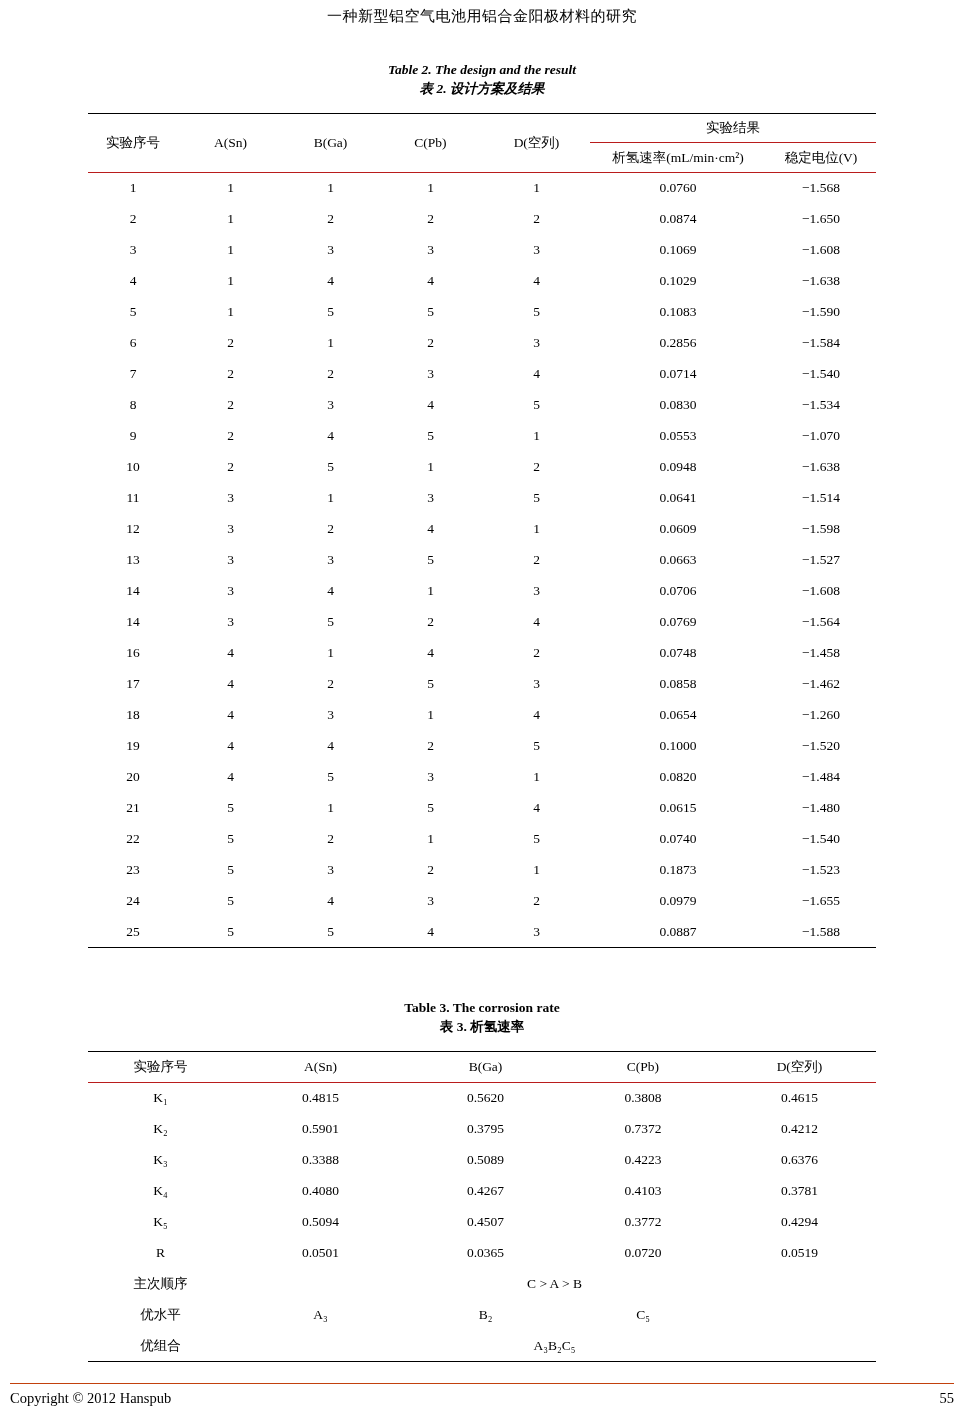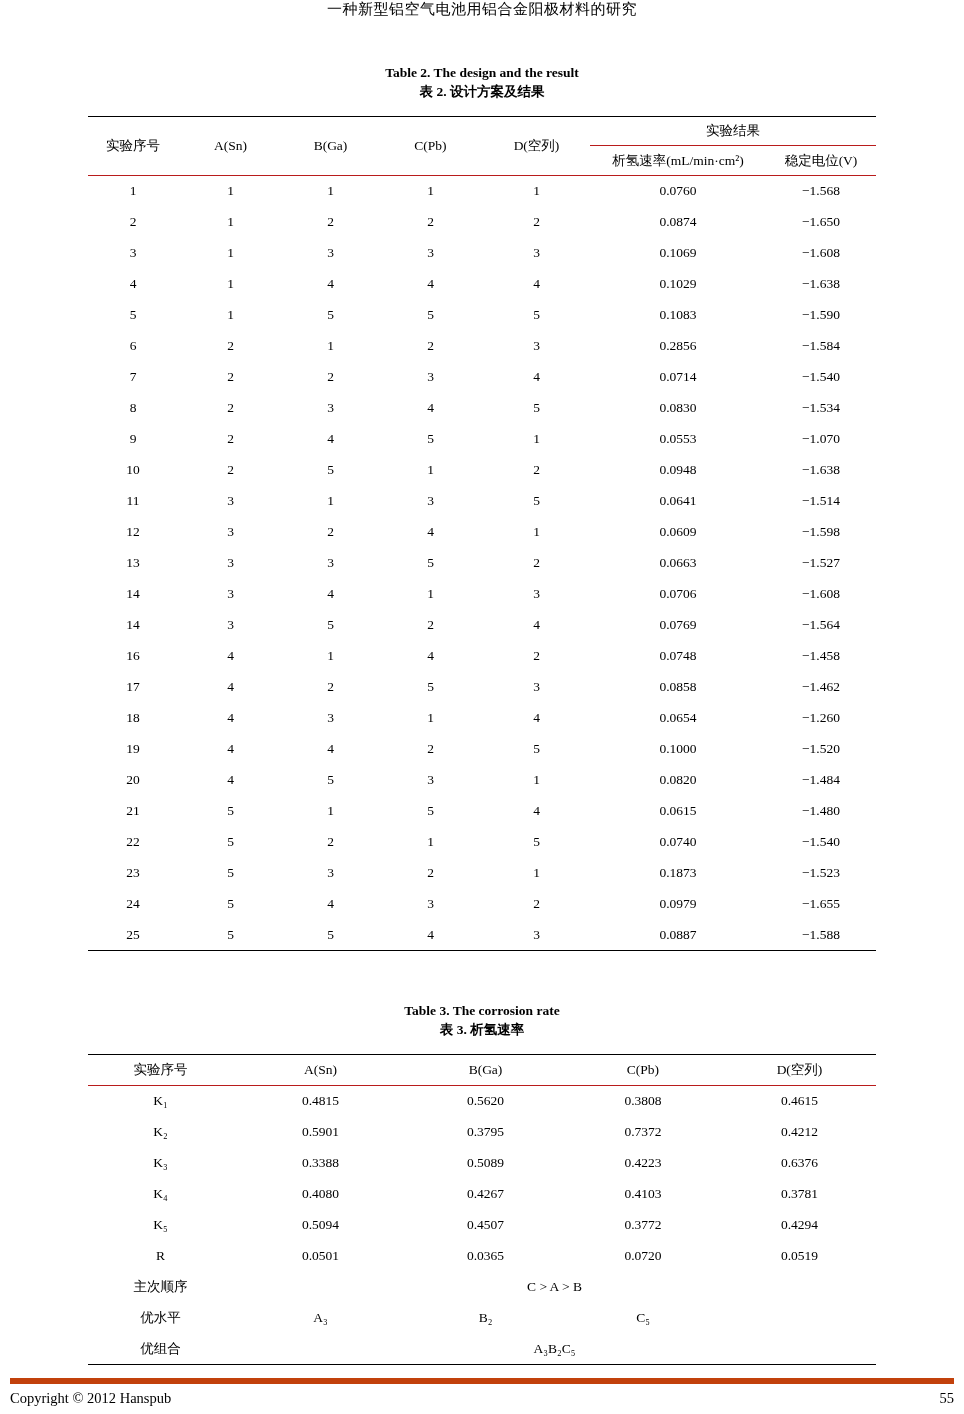--- a/index.html
+++ b/index.html
@@ -5,27 +5,28 @@
   * { margin: 0; padding: 0; box-sizing: border-box; }
   html, body { background: #ffffff; }
   body {
     width: 964px; height: 1414px;
     font-family: "Liberation Serif", "DejaVu Serif", serif;
     color: #000000;
   }
   .page { position: relative; width: 964px; height: 1414px; overflow: hidden; background: #fff; }
 
   .running-head {
+    padding-top: 7px;
     text-align: center;
     font-size: 15px;
     letter-spacing: 0.5px;
   }
 
   .caption { text-align: center; font-weight: bold; font-size: 13.5px; line-height: 19px; }
-  .caption-2 { margin-top: 44px; }
+  .caption-2 { margin-top: 34px; font-style: italic; }
   .caption-3 { margin-top: 50px; }
 
   table { border-collapse: collapse; width: 788px; margin: 15px auto 0 auto; table-layout: fixed; }
   table { border-top: 1px solid #000; border-bottom: 1px solid #000; }
   th, td {
     font-weight: normal;
     text-align: center;
     vertical-align: middle;
     font-size: 13.5px;
     overflow: hidden;
@@ -36,21 +37,21 @@
   .t2 thead tr.hrow1 th { height: 29px; }
   .t2 thead tr.hrow2 th { height: 30px; }
   .t2 tbody td { height: 31px; }
 
   .t3 thead th { height: 31px; }
   .t3 tbody td { height: 31px; }
 
   .footer {
     position: absolute;
     left: 10px; right: 10px; bottom: 7px;
-    border-top: 6px solid #c2410c;
+    border-top: 1px solid #c2410c;
     padding-top: 6px;
     display: flex;
     justify-content: space-between;
     align-items: baseline;
     font-size: 14.5px;
   }
 </style>
 </head>
 <body>
 

